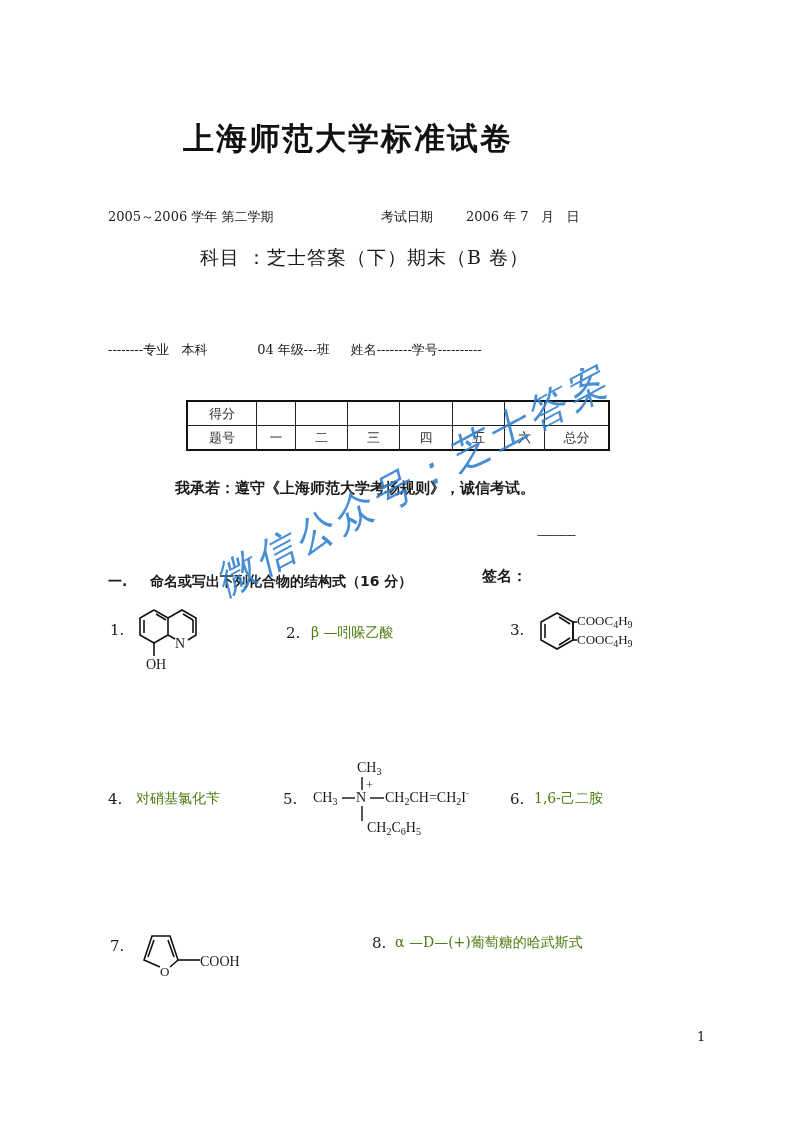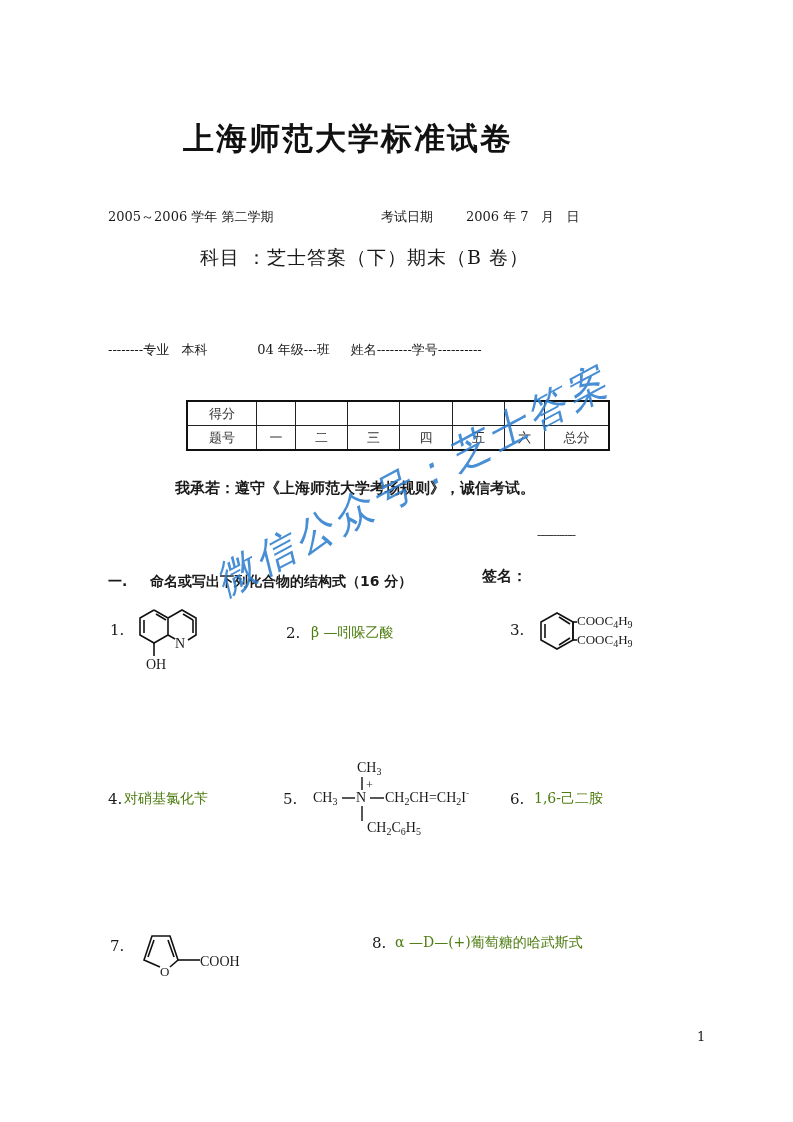--- a/index.html
+++ b/index.html
@@ -128,21 +128,21 @@
       <line x1="573" y1="622" x2="577" y2="622"></line>
       <line x1="573" y1="640" x2="577" y2="640"></line>
       <line x1="573" y1="622" x2="573" y2="640"></line>
     </g>
   </svg>
   <div class="abs chem" style="left:577px; top:613px; font-size:13px;"><span>COOC</span><sub>4</sub><span>H</span><sub>9</sub></div>
   <div class="abs chem" style="left:577px; top:632px; font-size:13px;"><span>COOC</span><sub>4</sub><span>H</span><sub>9</sub></div>
 </div>
 
 <div class="abs qnum" style="left:108px; top:790px;">4.</div>
-<div class="abs qtext" style="left:124px; top:790px;">对硝基氯化苄</div>
+<div class="abs qtext" style="left:136px; top:790px;">对硝基氯化苄</div>
 
 <div class="abs qnum" style="left:283px; top:790px;">5.</div>
 <div>
   <svg style="left:0; top:0;" width="793" height="1122">
     <g stroke="#111" stroke-width="1.4" fill="none">
       <line x1="362" y1="777" x2="362" y2="790"></line>
       <line x1="362" y1="806" x2="362" y2="821"></line>
       <line x1="342" y1="798" x2="355" y2="798"></line>
       <line x1="370" y1="798" x2="384" y2="798"></line>
     </g>

